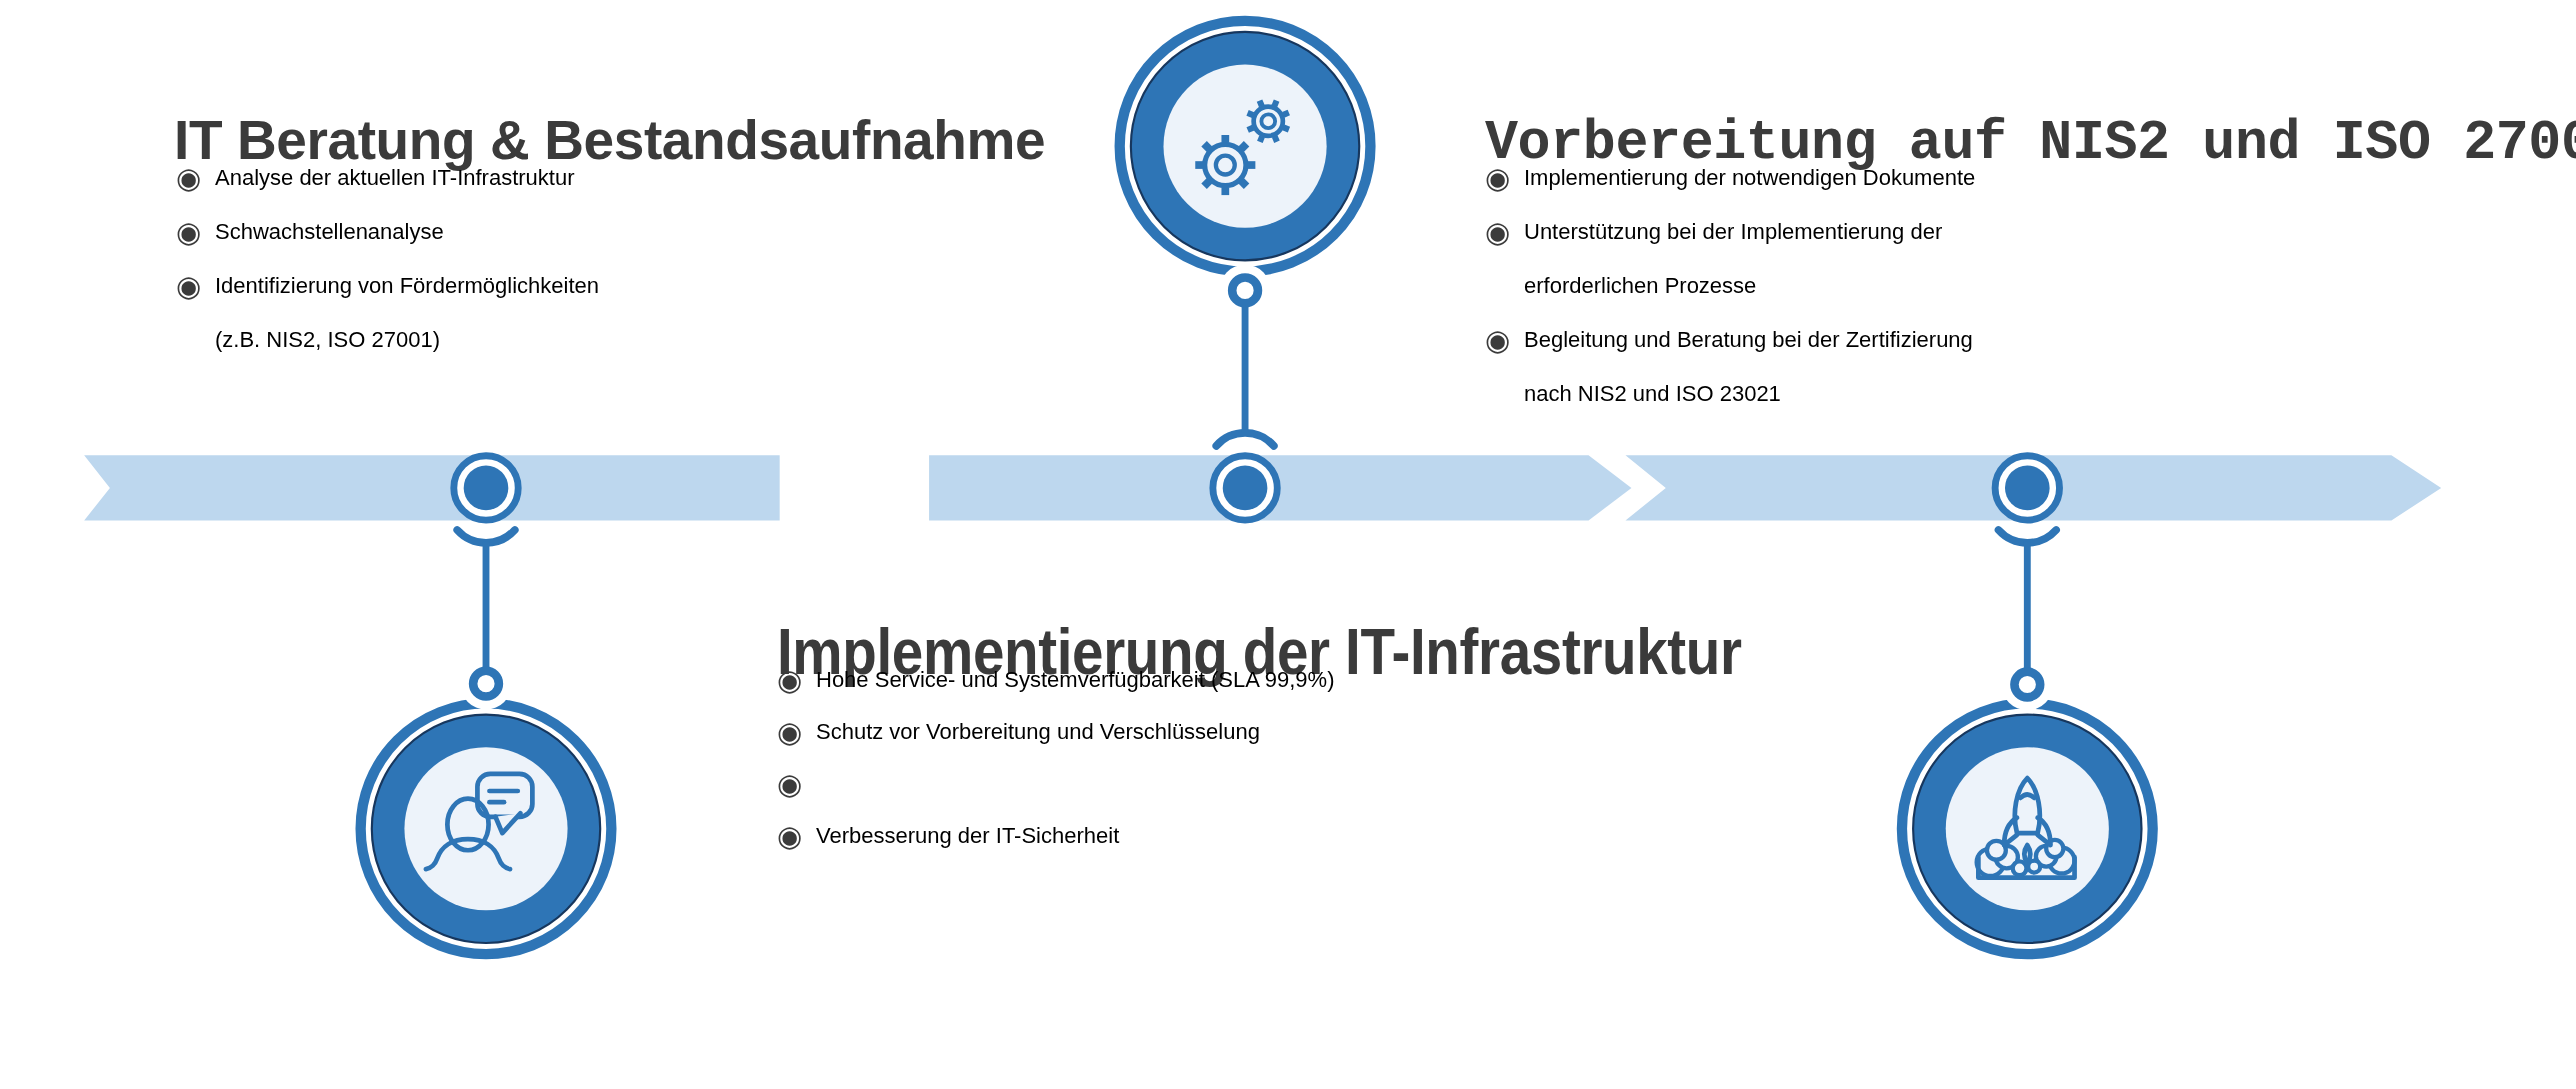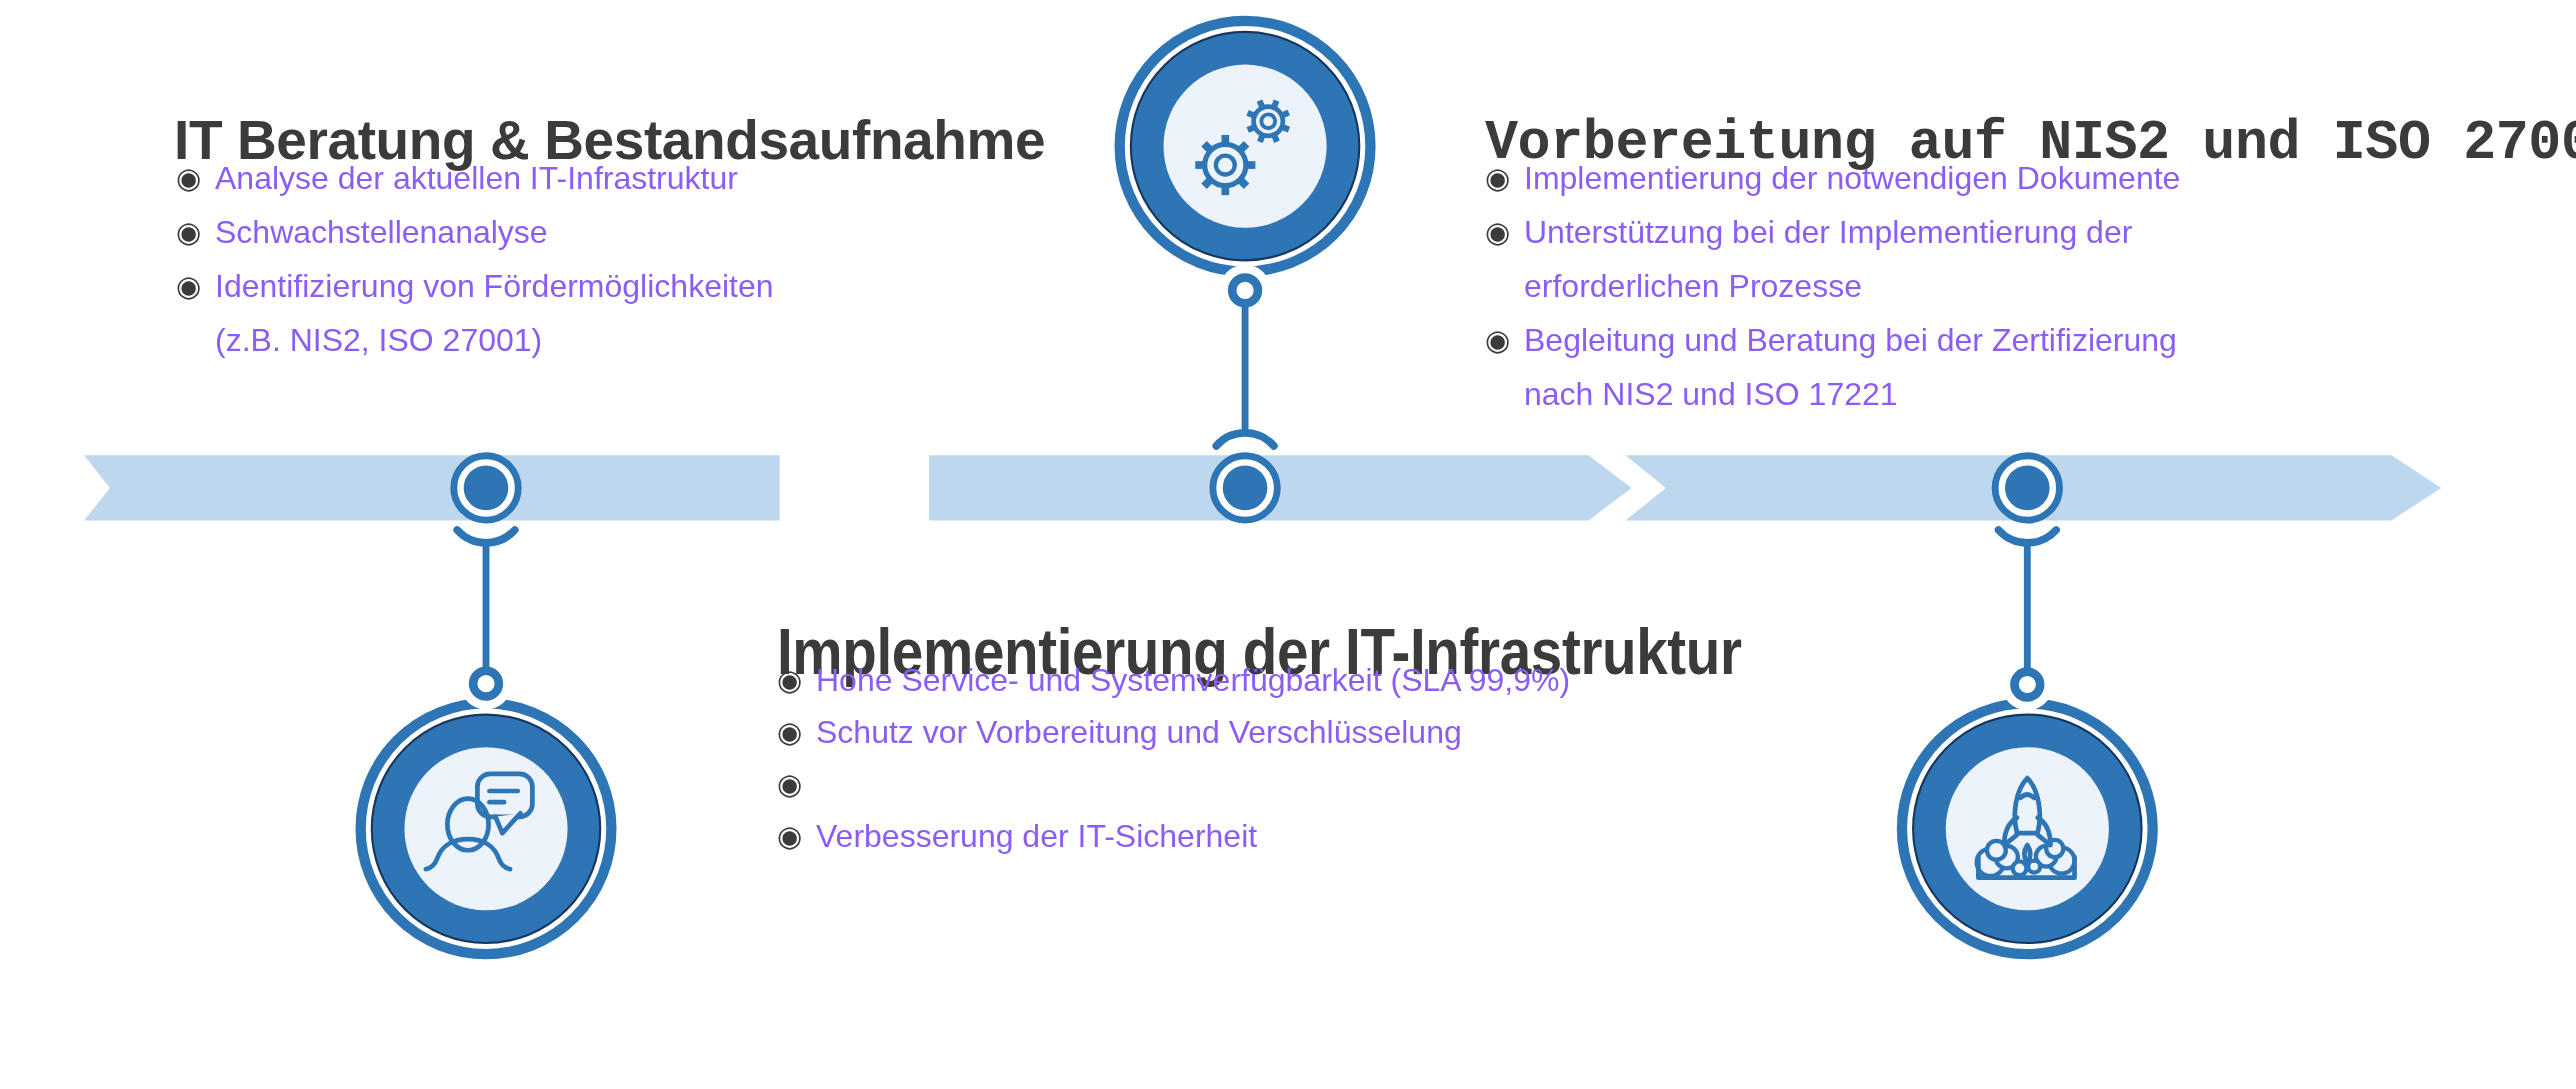--- a/index.html
+++ b/index.html
@@ -9,21 +9,21 @@
   svg.graphic{position:absolute;left:0;top:0;}
   .abs{position:absolute;}
   .title{font-weight:700;color:#3B3B3B;white-space:nowrap;letter-spacing:-0.4px;}
   .title.side{font-size:55px;line-height:58px;}
   .title.mid{font-size:65px;line-height:69px;transform:scaleX(0.87);transform-origin:0 50%;}
   .list{display:block;}
   .row{display:flex;align-items:center;height:54px;white-space:nowrap;}
   .row.h60{height:52px;}
   .b{display:inline-block;width:39px;font-family:"DejaVu Sans",sans-serif;
      font-size:29px;color:#3B3B3B;flex:0 0 39px;}
-  .t{font-size:32px;color:#8b5cf6;}
+  .t{font-size:22px;color:#000000;}
   .ln{fill:none;stroke:#2E75B6;stroke-width:5.5;stroke-linecap:round;stroke-linejoin:round;}
   .cloud{fill:#EDF3FA;stroke:#2E75B6;stroke-width:5;}
 </style>
 </head>
 <body>
 
 <div class="canvas">
 
   <svg class="graphic" width="2576" height="1090" viewBox="0 0 3000 1269">
 
@@ -197,18 +197,18 @@
     <div class="row">
       <span class="b"></span>
       <span class="t">erforderlichen Prozesse</span>
     </div>
     <div class="row">
       <span class="b">◉</span>
       <span class="t">Begleitung und Beratung bei der Zertifizierung</span>
     </div>
     <div class="row">
       <span class="b"></span>
-      <span class="t">nach NIS2 und ISO 17221</span>
+      <span class="t">nach NIS2 und ISO 23021</span>
     </div>
   </div>
 
 </div>
 
 
 </body></html>

